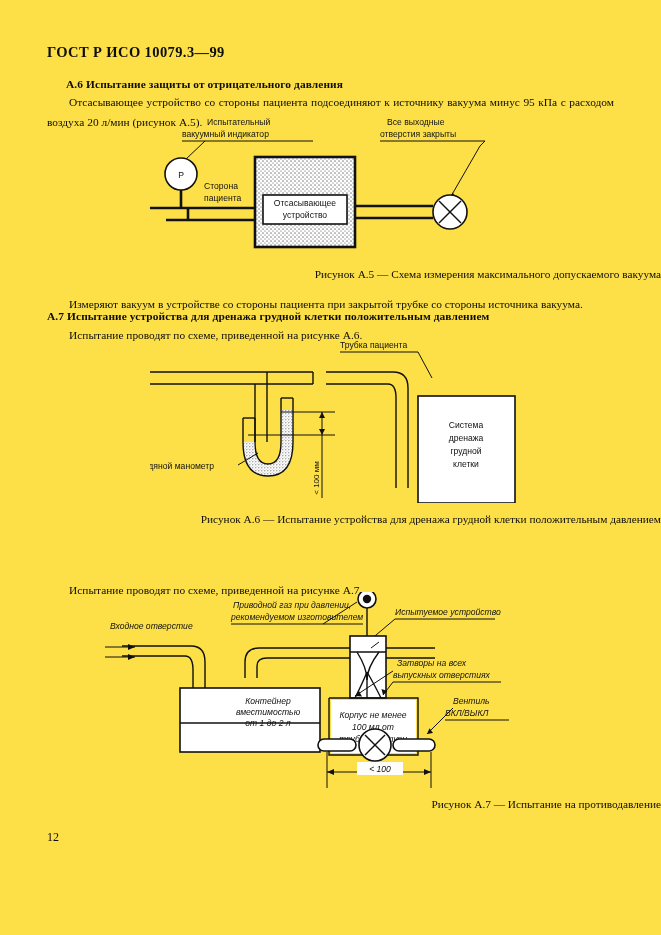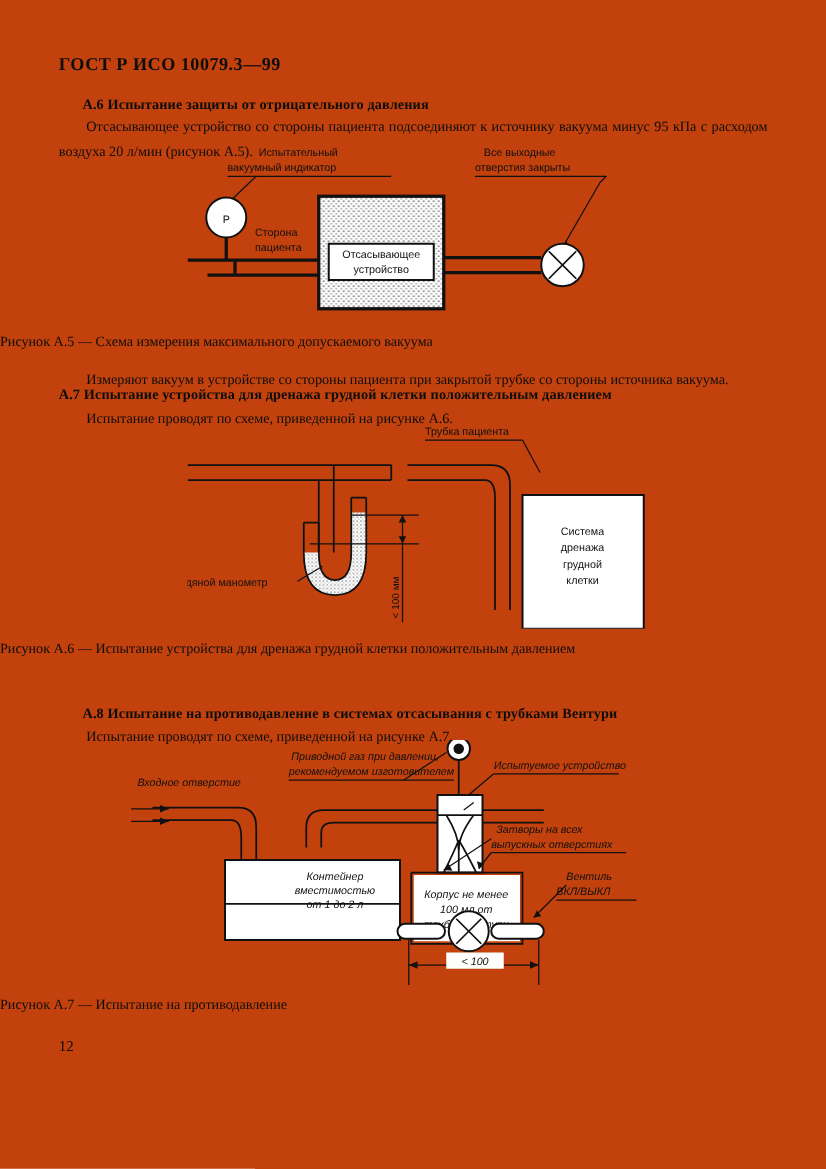--- a/index.html
+++ b/index.html
@@ -11,21 +11,21 @@
     width: 661px;
     height: 935px;
     position: relative;
     font-family: "Liberation Serif", "DejaVu Serif", serif;
     color: #0d0d0d;
     overflow: hidden;
   }
   .page {
     position: absolute;
     inset: 0;
-    background: #c2410c;
+    background: #fde047;
   }
 
   
   .doc-header {
     position: absolute;
     left: 47px;
     top: 44px;
     font-size: 14.5px;
     font-weight: bold;
     letter-spacing: 0.4px;
@@ -39,21 +39,21 @@
   .para {
     position: absolute;
     font-size: 11.4px;
     text-align: justify;
     line-height: 20px;
   }
   .para.indent { text-indent: 22px; }
   .caption {
     position: absolute;
     font-size: 11.3px;
-    text-align: left;
+    text-align: right;
     width: 100%;
     left: 0;
   }
   .folio {
     position: absolute;
     left: 47px;
     top: 830px;
     font-size: 12px;
   }
 
@@ -229,21 +229,20 @@
         <text class="lbl" x="316" y="103" text-anchor="middle">дренажа</text>
         <text class="lbl" x="316" y="116" text-anchor="middle">грудной</text>
         <text class="lbl" x="316" y="129" text-anchor="middle">клетки</text>
       </g>
     </svg>
   </div>
 
   <div class="caption" style="top:513px;">Рисунок А.6 — Испытание устройства для дренажа грудной клетки положительным давлением</div>
 
 
-  <div class="sec-head" style="left:66px; top:565px;">A.8  Испытание на противодавление в системах отсасывания с трубками Вентури</div>
 
   <div class="para indent" style="left:47px; top:580px; width:567px;">Испытание проводят по схеме, приведенной на рисунке А.7.</div>
 
   <div class="fig" style="left:105px; top:592px;font-style:italic;">
     <svg width="440" height="205" viewBox="0 0 440 205">
       <defs>
         <pattern id="liqPat" width="3" height="3" patternUnits="userSpaceOnUse">
           <rect width="3" height="3" fill="#ffffff"></rect>
           <circle cx="0.8" cy="0.8" r="0.75" fill="#878787"></circle>
           <circle cx="2.2" cy="2.2" r="0.6" fill="#bcbcbc"></circle>

